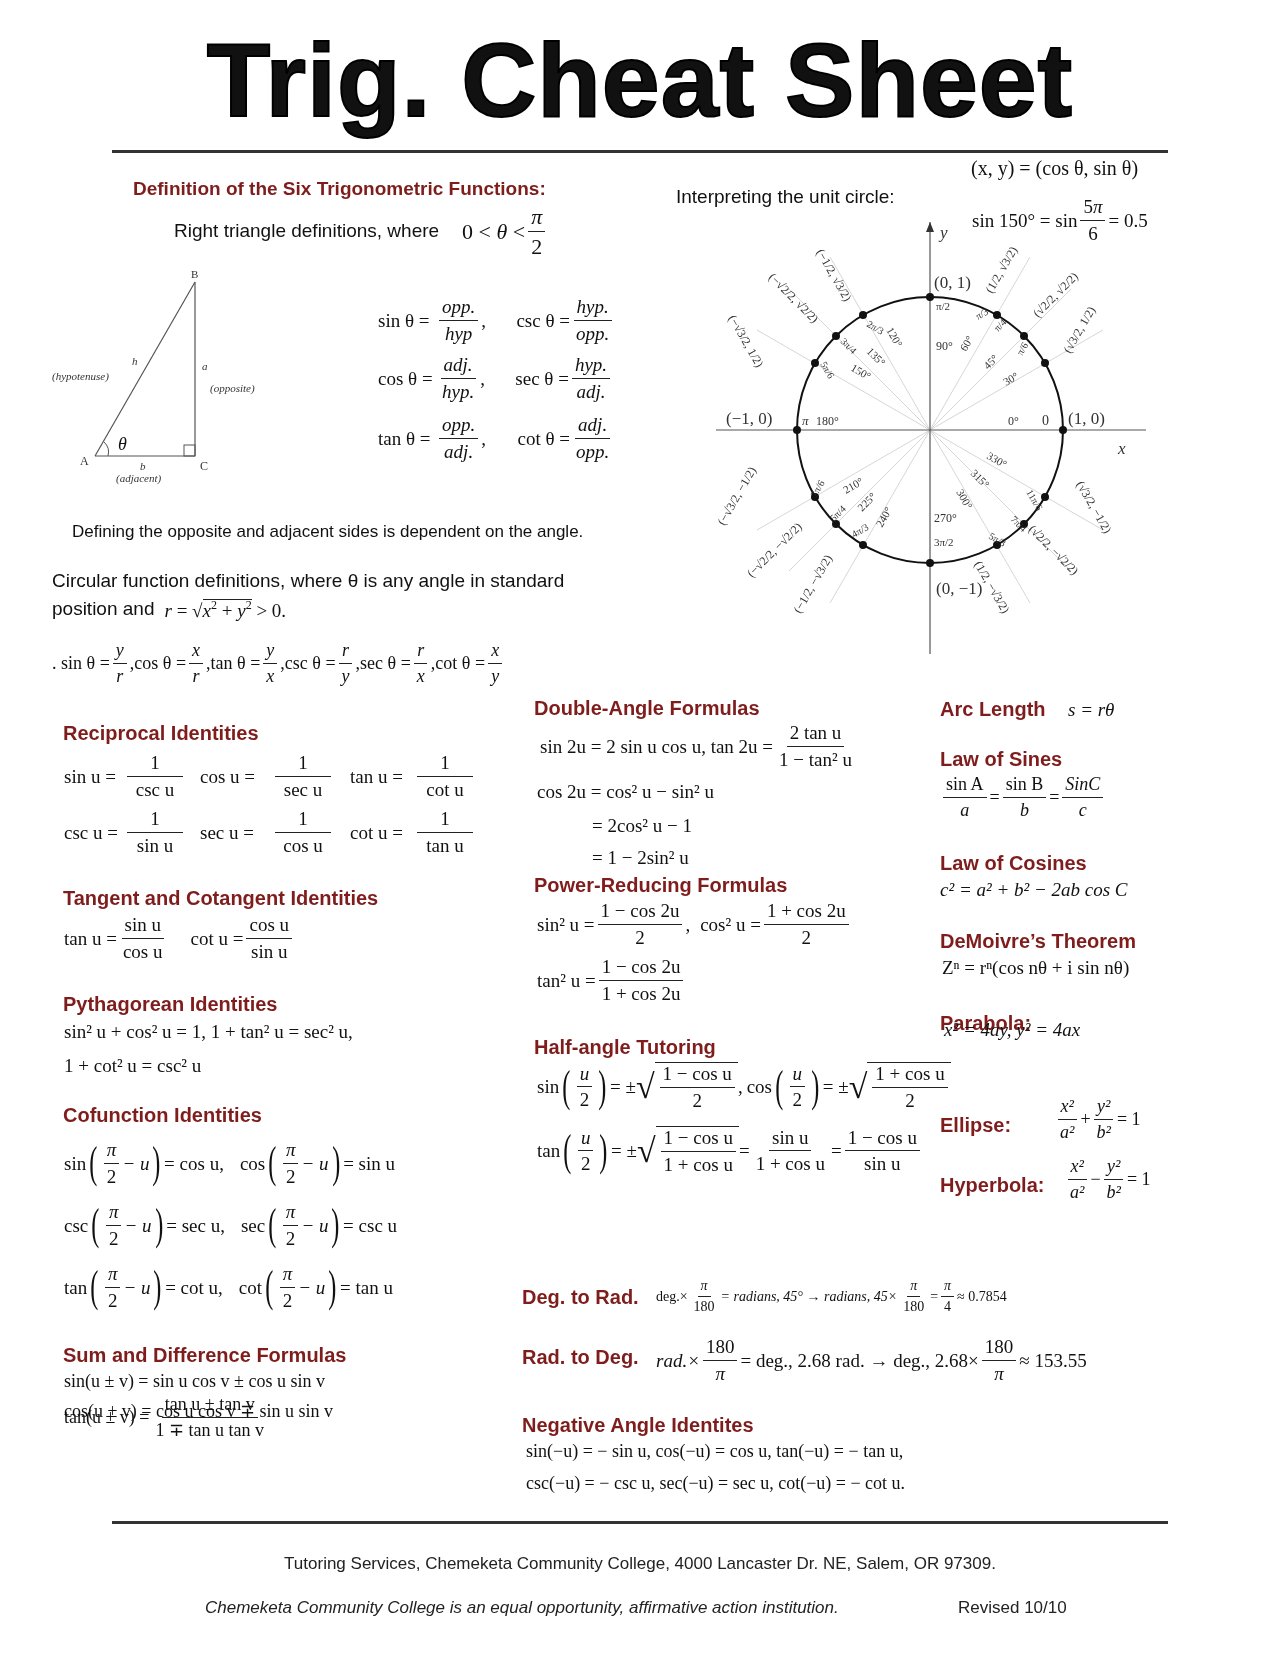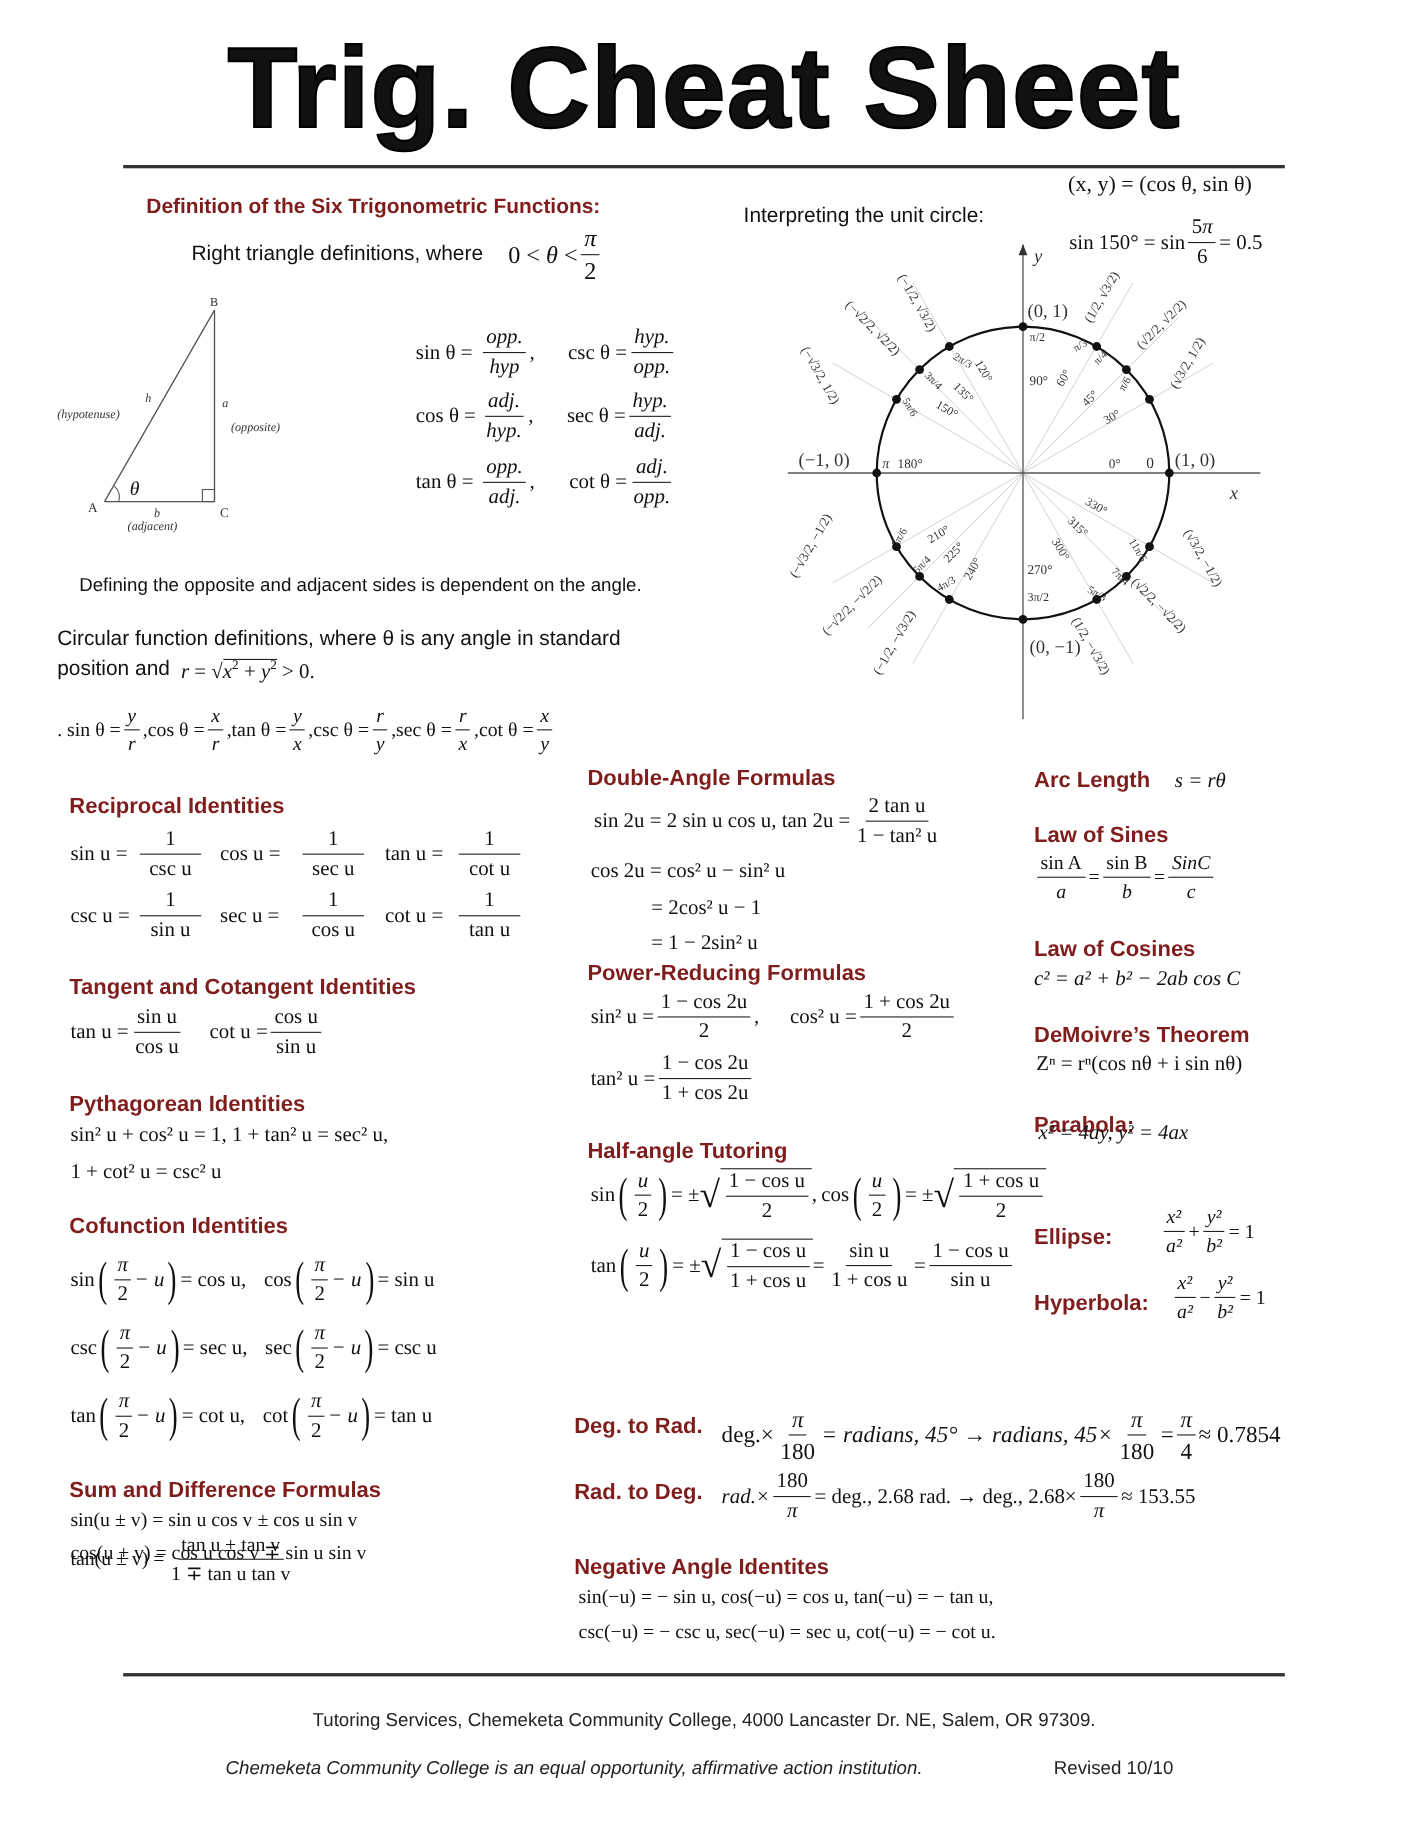--- a/index.html
+++ b/index.html
@@ -378,21 +378,21 @@
 <div class="abs m" style="left:592px; top:816px; font-size:19px;">= 2cos² u − 1</div>
 <div class="abs m" style="left:592px; top:848px; font-size:19px;">= 1 − 2sin² u</div>
 
 <div class="abs h" style="left:534px; top:874px;">Power-Reducing Formulas</div>
 <div class="abs m" style="left:537px; top:900px; font-size:19px;">
   <div class="row">
     <span>sin² u =</span><span class="frac">
         <span class="num">1 − cos 2u</span>
         <span class="den">2</span>
       </span>,
-    <span style="margin-left:28px;">cos² u =</span><span class="frac">
+    <span style="margin-left:10px;">cos² u =</span><span class="frac">
         <span class="num">1 + cos 2u</span>
         <span class="den">2</span>
       </span>
   </div>
 </div>
 <div class="abs m" style="left:537px; top:956px; font-size:19px;">
   <div class="row">
       <span>tan² u =</span>
       <span class="frac">
         <span class="num">1 − cos 2u</span>
@@ -508,21 +508,21 @@
       <span>−</span>
     <span class="frac">
         <span class="num"><i>y²</i></span>
         <span class="den"><i>b²</i></span>
       </span>
       <span>= 1</span>
   </div>
 </div>
 
 <div class="abs h" style="left:522px; top:1286px;">Deg. to Rad.</div>
-<div class="abs m" style="left:656px; top:1278px; font-size:21px;">
+<div class="abs m" style="left:656px; top:1278px; font-size:14px;">
   <div class="row">
     <span>deg.×</span>
       <span class="frac">
         <span class="num"><i>π</i></span>
         <span class="den">180</span>
       </span>
     <i>= radians,  45° → radians,  45×</i>
       <span class="frac">
         <span class="num"><i>π</i></span>
         <span class="den">180</span>

